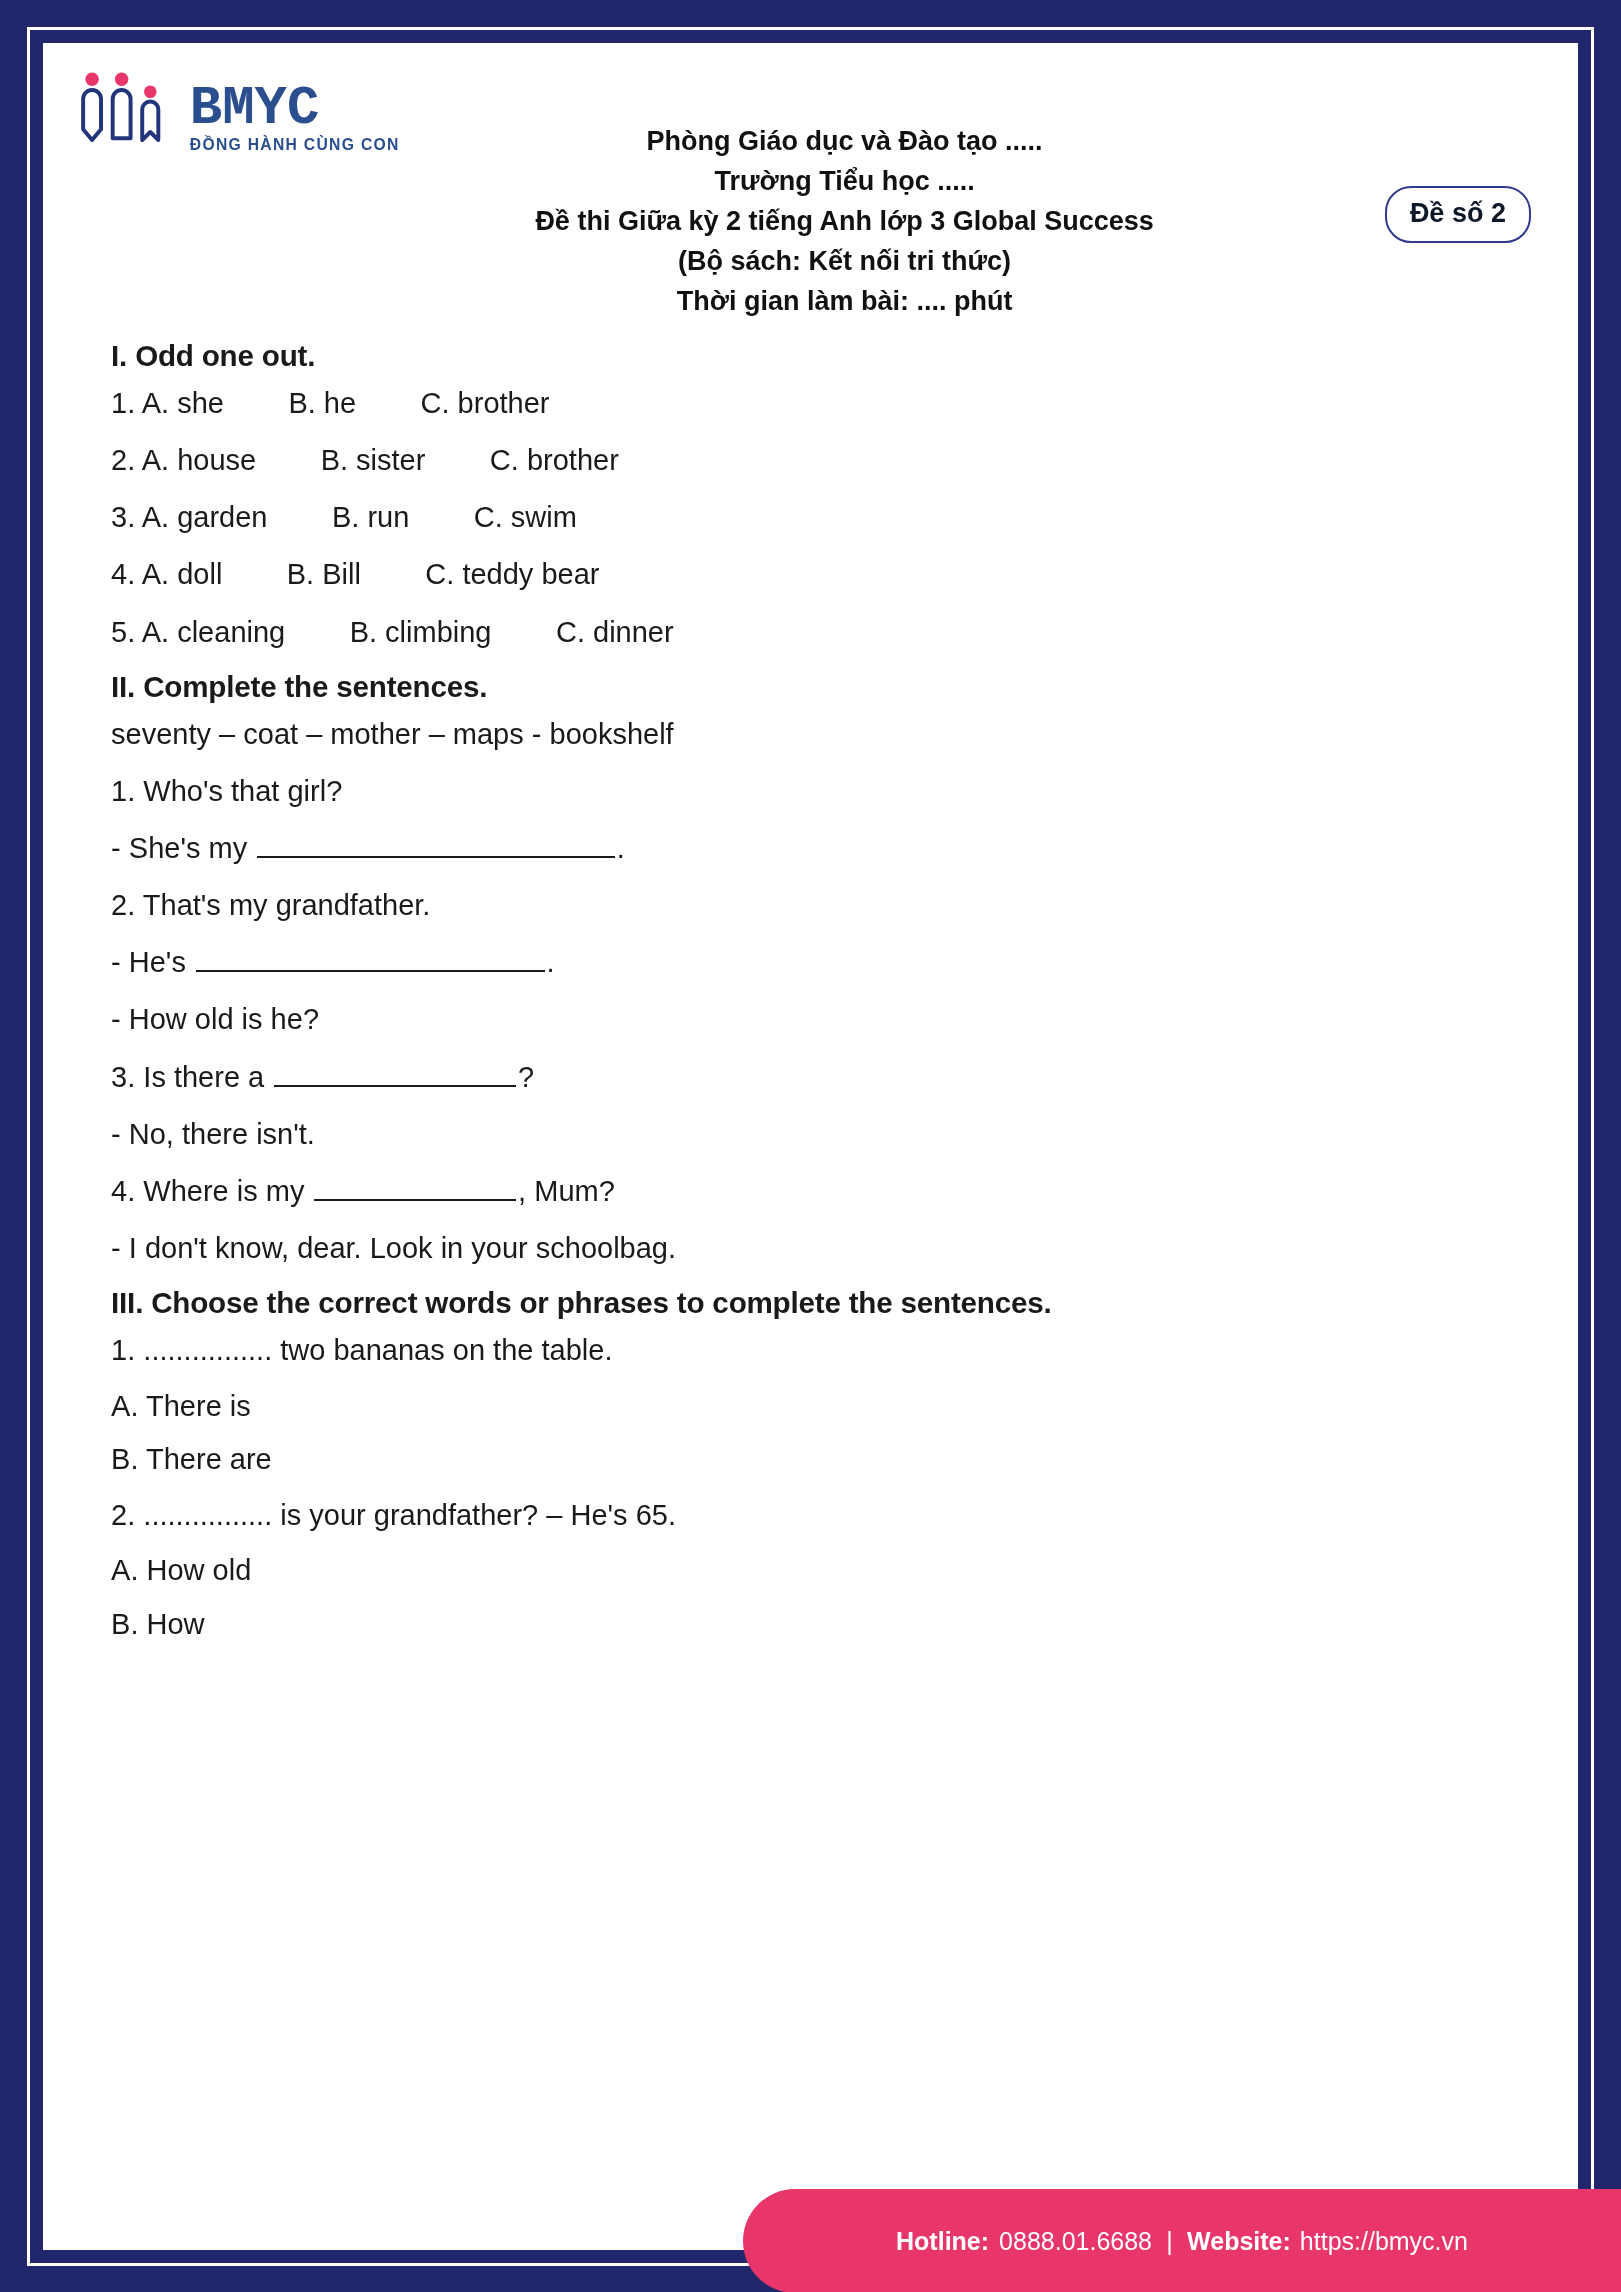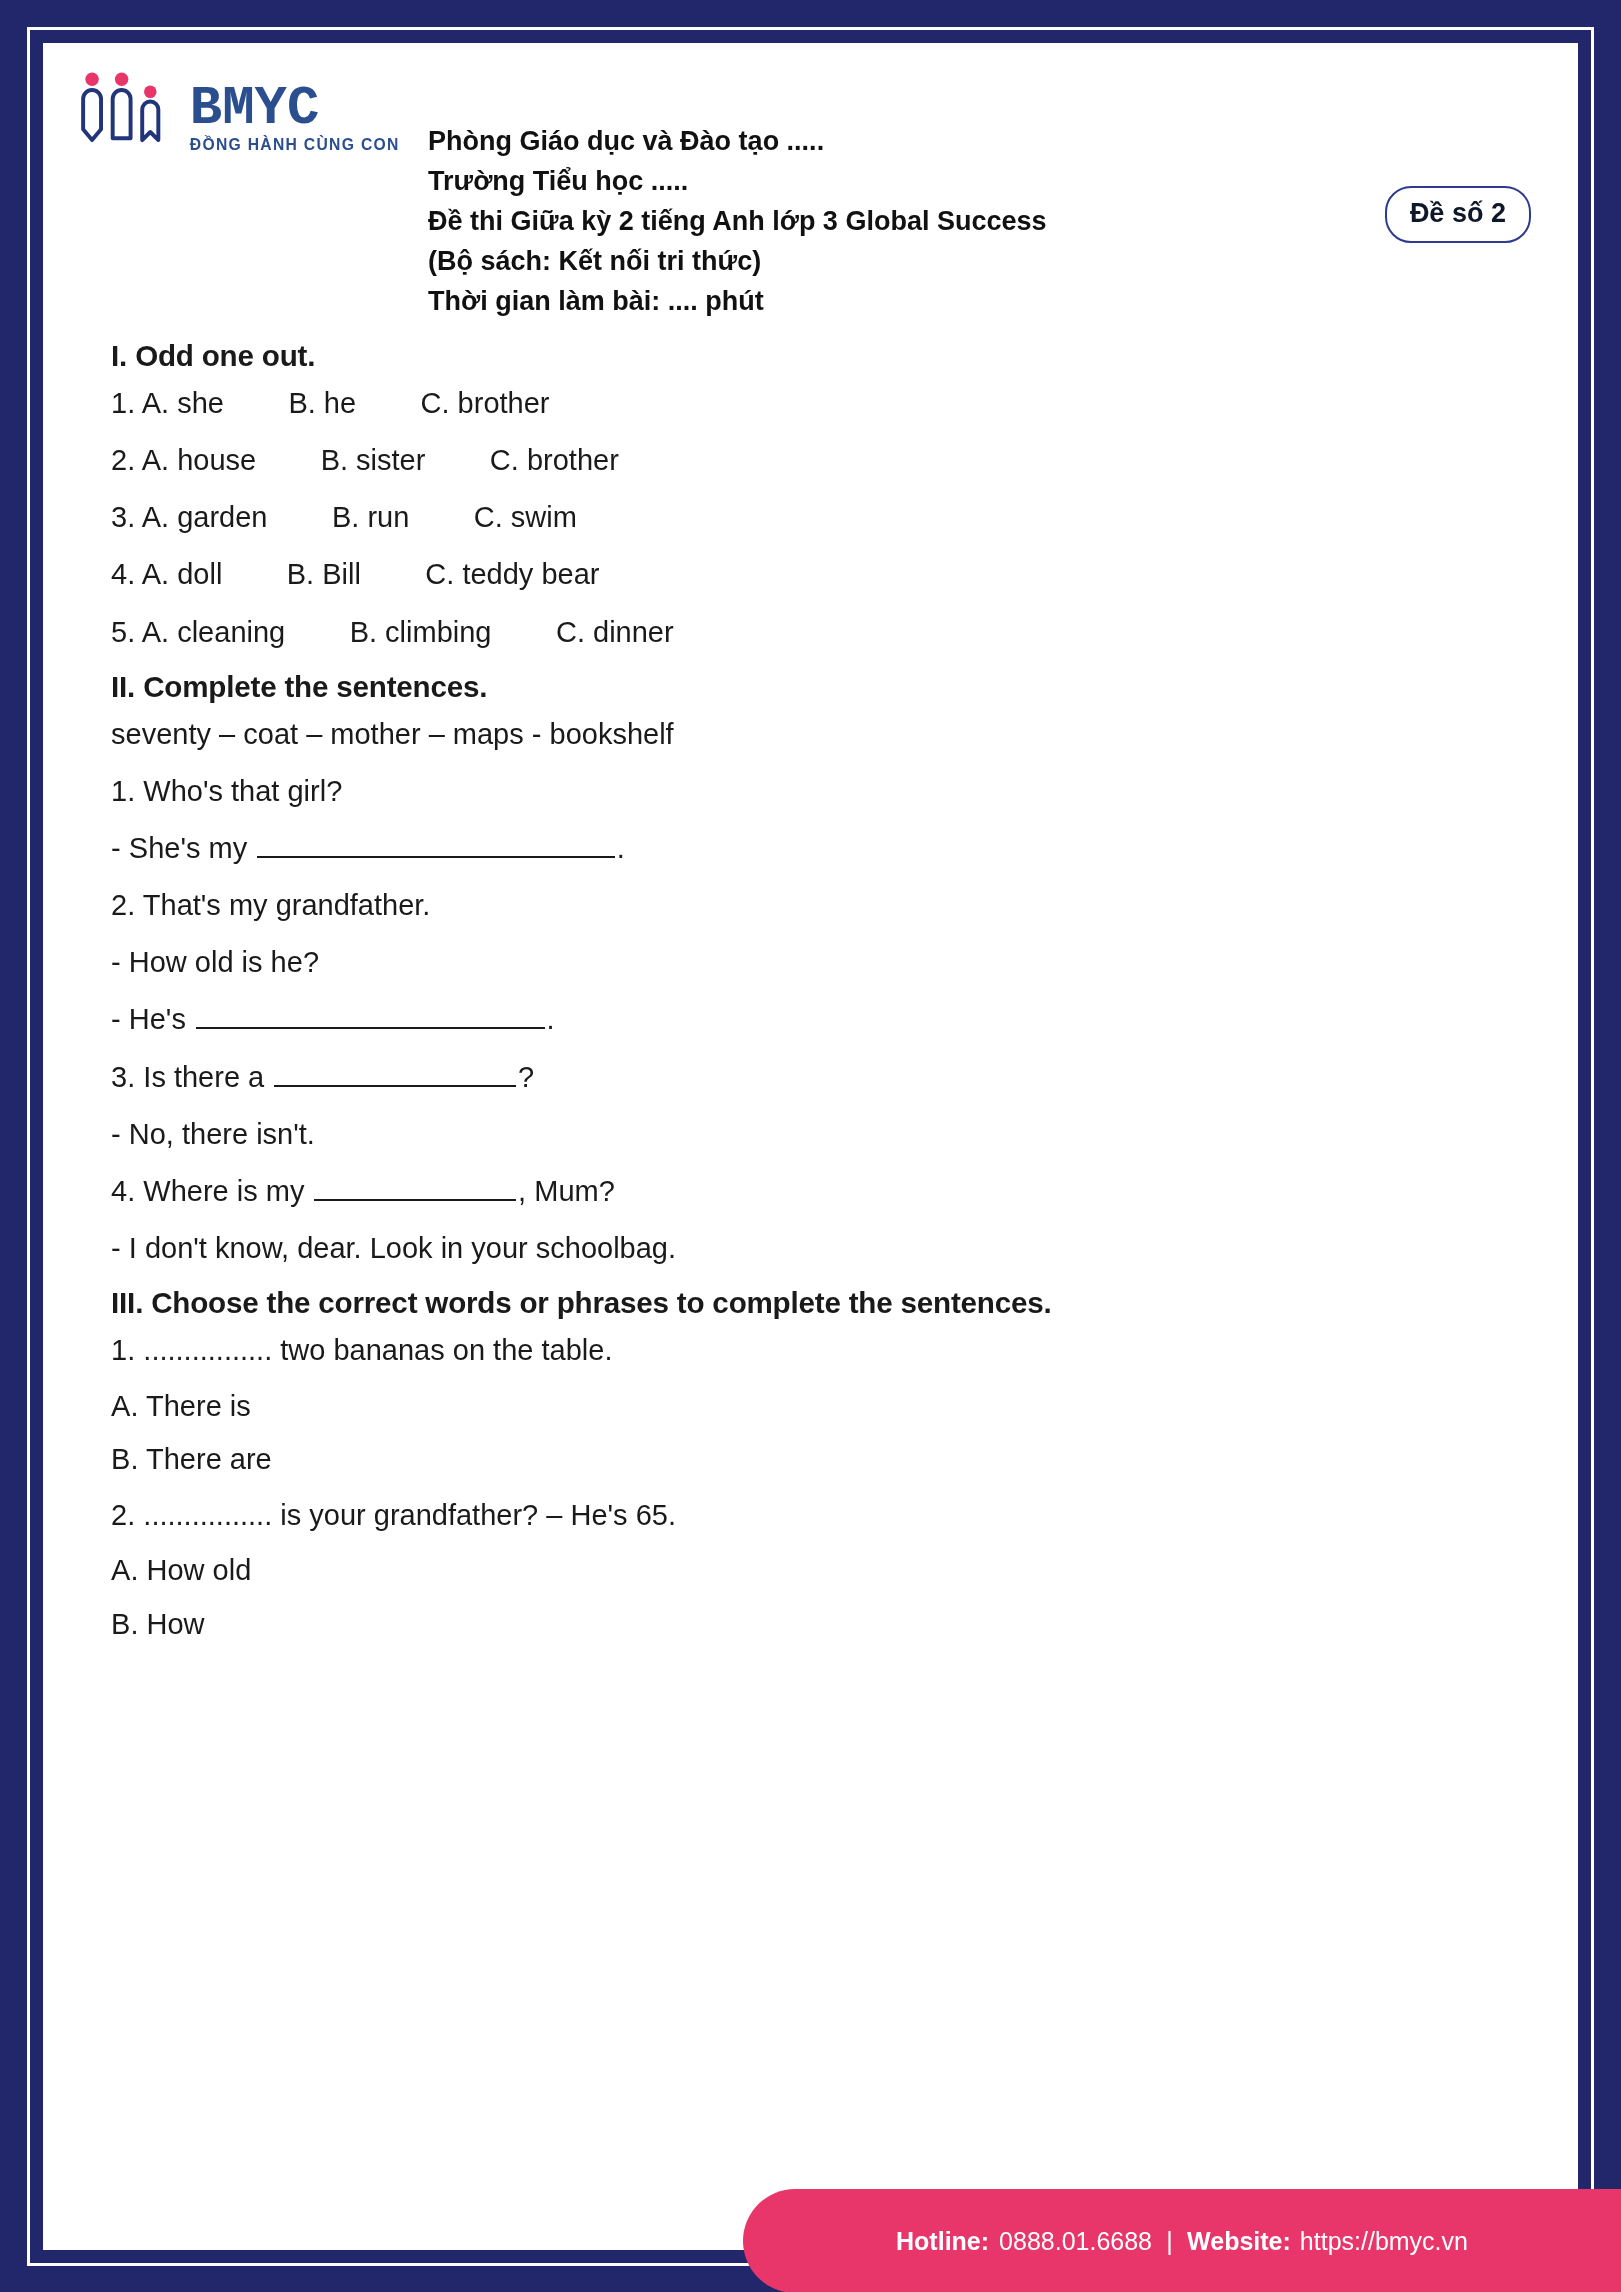--- a/index.html
+++ b/index.html
@@ -83,21 +83,21 @@
     color: #2b4f8e;
     letter-spacing: 1.3px;
     margin-top: 1.8px;
   }
 
   .head-title {
     position: absolute;
     left: 385px;
     top: 79px;
     width: 833px;
-    text-align: left;
+    text-align: center;
     color: #111111;
   }
   .head-line {
     font-size: 27px;
     line-height: 1.48;
     font-weight: 600;
     white-space: nowrap;
   }
   .head-line.strong {
     font-weight: 700;
@@ -223,22 +223,22 @@
     <div class="line">2. A. house        B. sister        C. brother</div>
     <div class="line">3. A. garden        B. run        C. swim</div>
     <div class="line">4. A. doll        B. Bill        C. teddy bear</div>
     <div class="line">5. A. cleaning        B. climbing        C. dinner</div>
 
     <div class="sec-head spaced">II. Complete the sentences.</div>
     <div class="line">seventy – coat – mother – maps - bookshelf</div>
     <div class="line">1. Who's that girl?</div>
     <div class="line"><span>- She's my </span><span class="blank b-xl"></span><span>.</span></div>
     <div class="line">2. That's my grandfather.</div>
+    <div class="line"><span>- He's </span><span class="blank b-lg"></span><span>.</span></div>
     <div class="line">- How old is he?</div>
-    <div class="line"><span>- He's </span><span class="blank b-lg"></span><span>.</span></div>
     <div class="line"><span>3. Is there a </span><span class="blank b-md"></span><span>?</span></div>
     <div class="line">- No, there isn't.</div>
     <div class="line"><span>4. Where is my </span><span class="blank b-sm"></span><span>, Mum?</span></div>
     <div class="line">- I don't know, dear. Look in your schoolbag.</div>
 
     <div class="sec-head spaced">III. Choose the correct words or phrases to complete the sentences.</div>
     <div class="line">1. ................ two bananas on the table.</div>
     <div class="line tight">A. There is</div>
     <div class="line tight">B. There are</div>
     <div class="line">2. ................ is your grandfather? – He's 65.</div>

